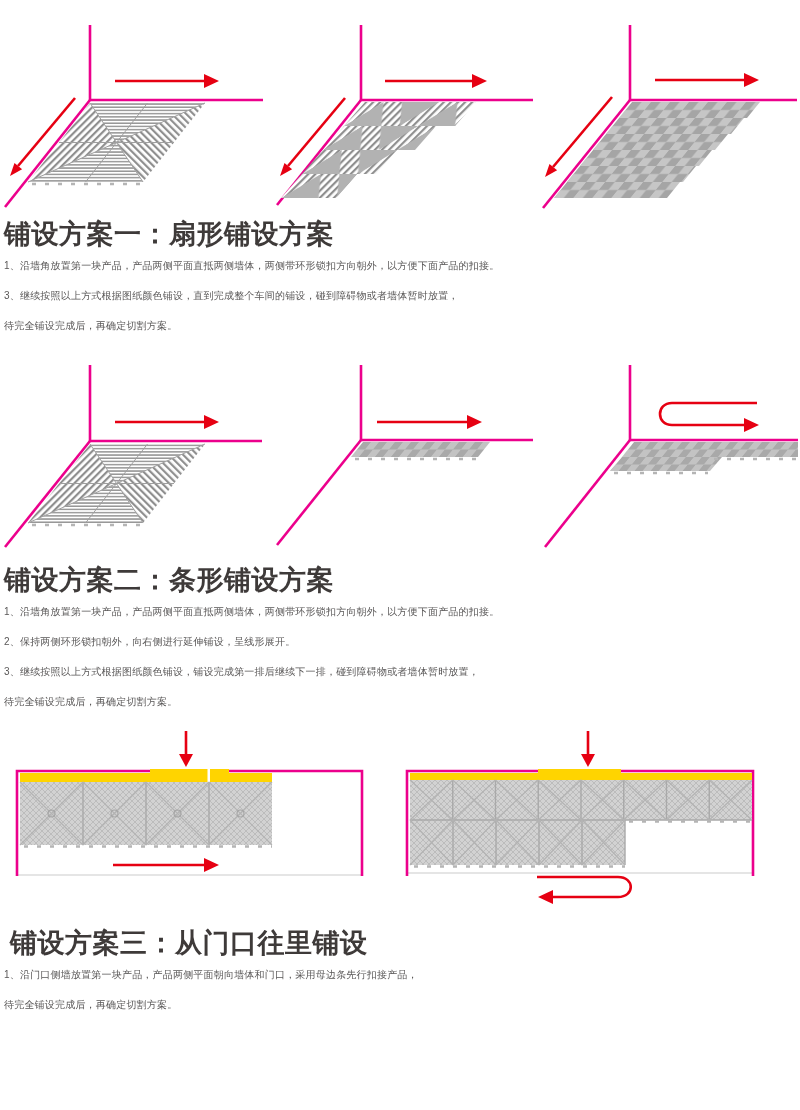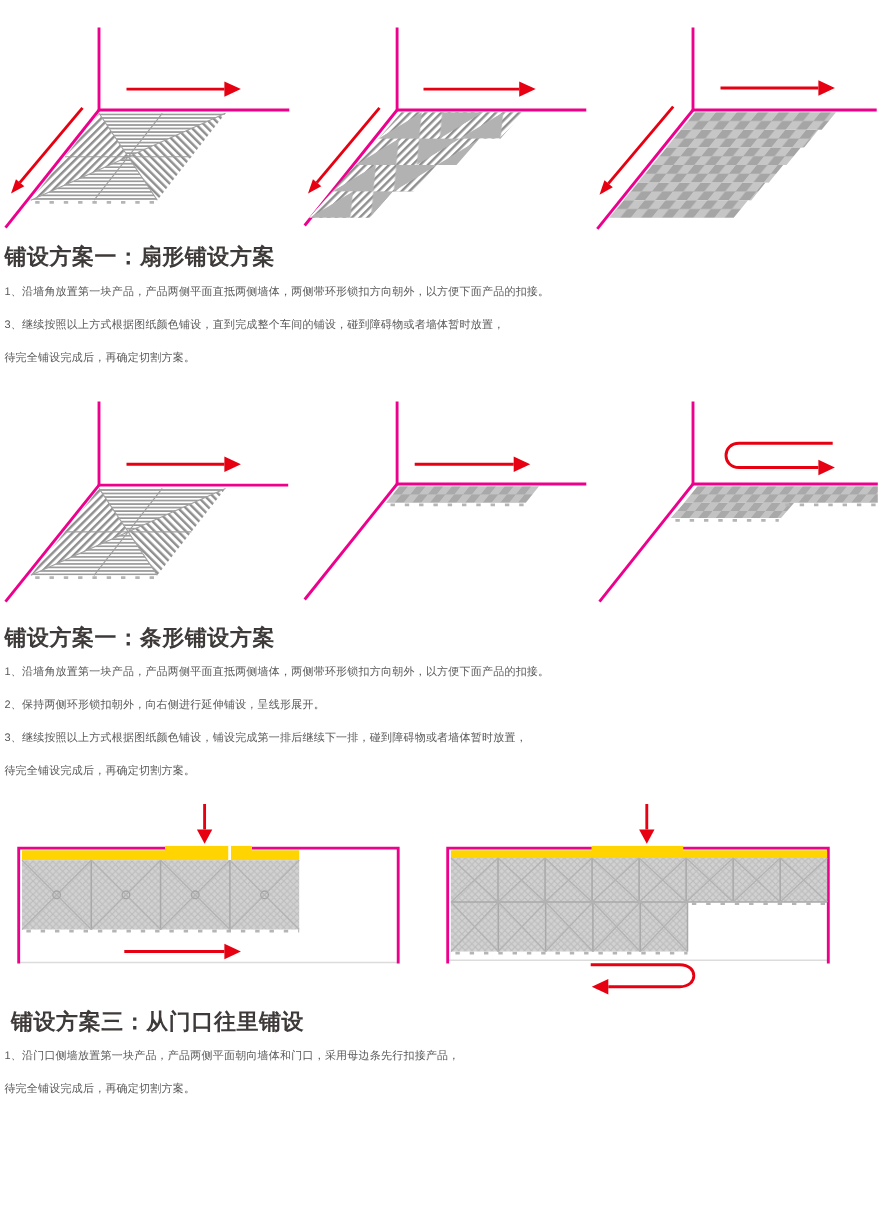--- a/index.html
+++ b/index.html
@@ -6,28 +6,28 @@
     --magenta:#EC008C;
     --red:#E60012;
     --yellow:#FFD400;
     --heading-text:#3E3A39;
     --body-text:#595757;
   }
   html,body{margin:0;padding:0;background:#ffffff;}
   .page{width:800px;height:1110px;overflow:hidden;background:#fff;
         font-family:"Liberation Sans", sans-serif;}
   svg{display:block;}
-  .sec-heading{font-size:20px;font-weight:700;color:var(--heading-text);
+  .sec-heading{font-size:27px;font-weight:700;color:var(--heading-text);
     margin:4px 0 2px 0;padding-left:4px;line-height:30px;letter-spacing:.5px;}
   .sec-line{font-size:10px;color:var(--body-text);line-height:30px;
     padding-left:4px;letter-spacing:.2px;white-space:nowrap;}
   #svg-row2{margin-top:10px;}
   #svg-row3{margin-top:6px;}
   #sec2 .sec-heading{margin-top:14px;}
-  #sec3 .sec-heading{margin-top:6px;padding-left:10px;}
+  #sec3 .sec-heading{margin-top:20px;padding-left:10px;}
   .wall{fill:none;stroke:var(--magenta);stroke-width:2.6;}
   .aline{fill:none;stroke:var(--red);stroke-width:2.6;}
   .ahead{fill:var(--red);stroke:none;}
   .tline{stroke:#9f9f9f;stroke-width:1;fill:none;}
   .grid{stroke:#a9a9a9;stroke-width:1.4;}
   .xline{stroke:#b3b3b3;stroke-width:1.1;}
   .ring{fill:none;stroke:#a5a5a5;stroke-width:1.2;}
   .tabs{stroke:#b5b5b5;stroke-width:2.5;stroke-dasharray:4 9;fill:none;}
   .ydoor{fill:var(--yellow);}
   .ydiv{fill:#ffffff;}
@@ -195,21 +195,21 @@
         <path class="tabs" d="M614,122 H708 M714,108 H798"></path>
       </g>
       <g>
         <path class="aline" d="M757,52 L672,52 C656,52 656,74 672,74 L744,74"></path>
         <polygon class="ahead" points="744,67 744,81 759,74"></polygon>
       </g>
     </g>
   </svg>
 
   <div id="sec2">
-    <h2 class="sec-heading">铺设方案一：条形铺设方案</h2>
+    <h2 class="sec-heading">铺设方案二：条形铺设方案</h2>
     <div class="sec-line">1、沿墙角放置第一块产品，产品两侧平面直抵两侧墙体，两侧带环形锁扣方向朝外，以方便下面产品的扣接。</div>
     <div class="sec-line">2、保持两侧环形锁扣朝外，向右侧进行延伸铺设，呈线形展开。</div>
     <div class="sec-line">3、继续按照以上方式根据图纸颜色铺设，铺设完成第一排后继续下一排，碰到障碍物或者墙体暂时放置，</div>
     <div class="sec-line">待完全铺设完成后，再确定切割方案。</div>
   </div>
 
   <svg id="svg-row3" width="800" height="185" viewBox="0 0 800 185">
     <defs>
       <pattern id="p3x" width="6" height="6" patternUnits="userSpaceOnUse">
         <rect width="6" height="6" fill="#d2d2d2"></rect>

